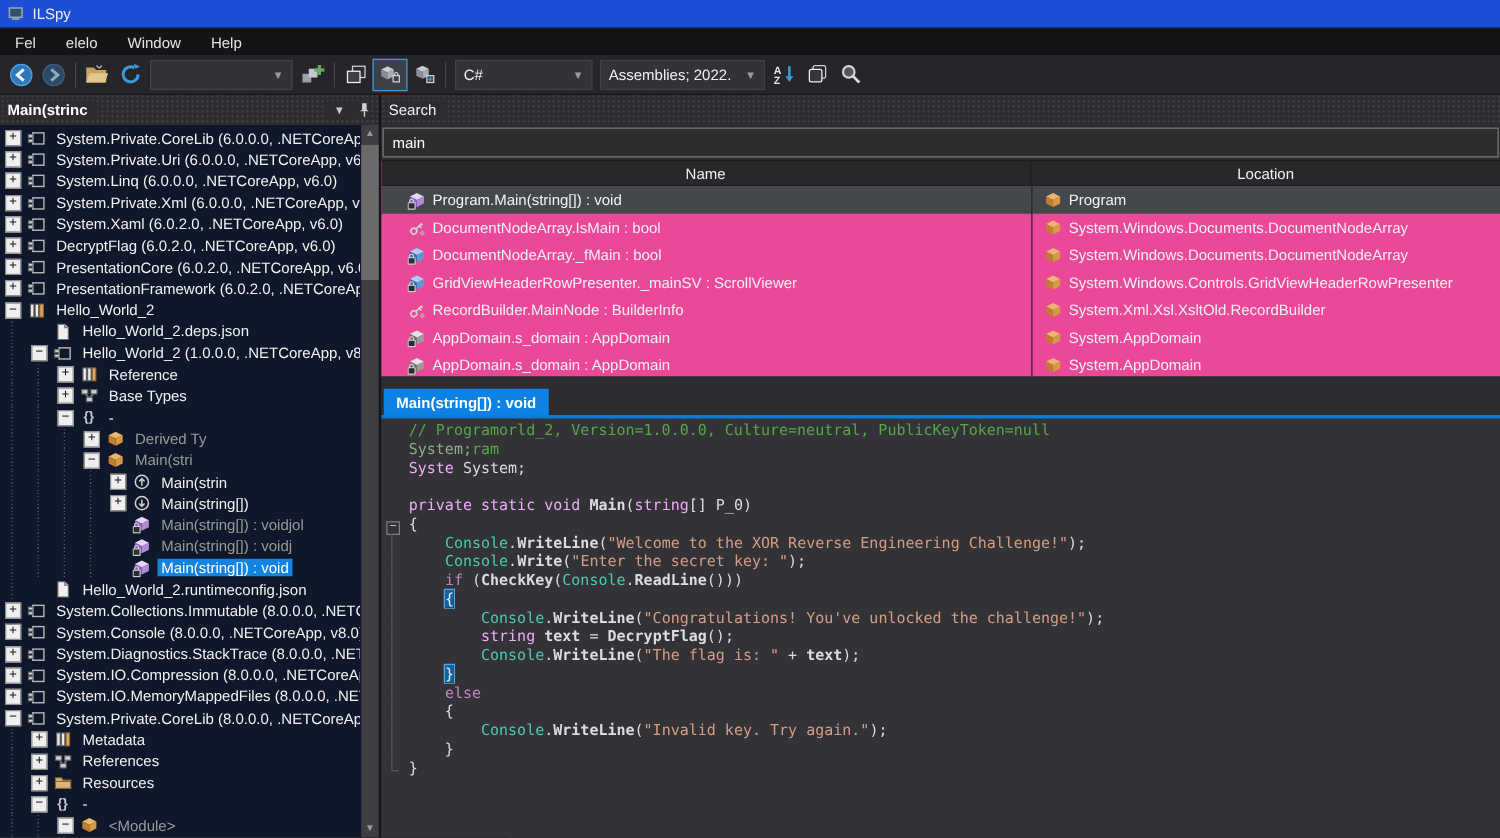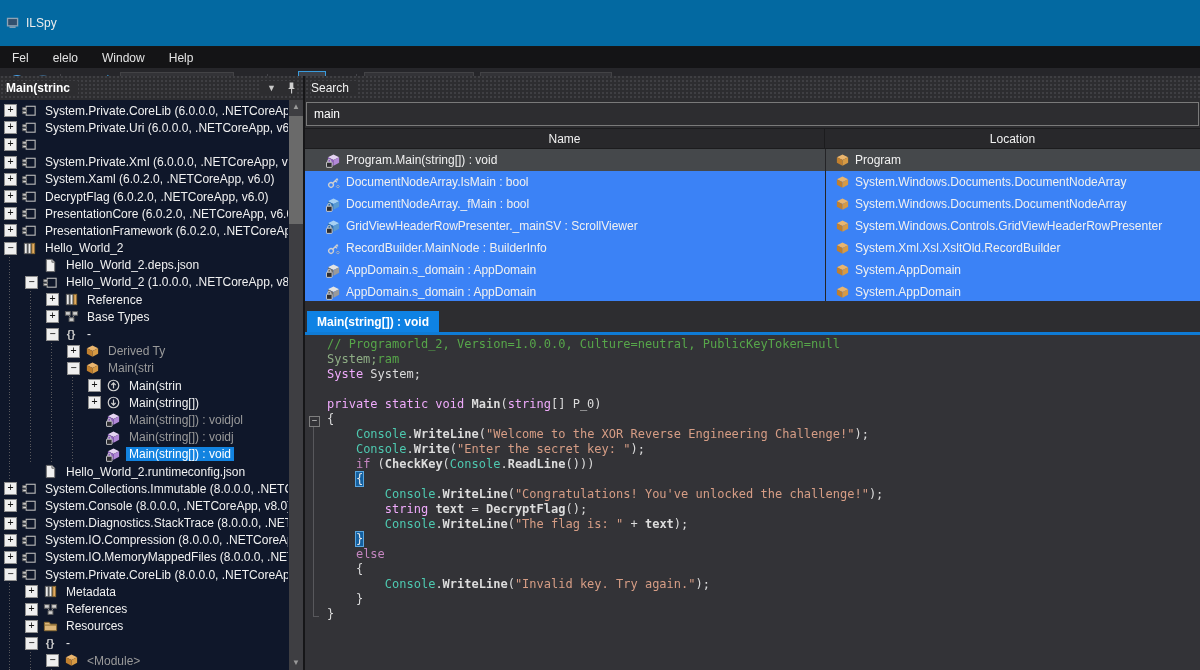--- a/index.html
+++ b/index.html
@@ -3,21 +3,21 @@
 <meta charset="utf-8">
 <style>
   html,body{margin:0;padding:0}
   body{
     width:1200px;height:670px;overflow:hidden;position:relative;
     background:#2d2d30;color:#f1f1f1;
     font-family:"Liberation Sans","DejaVu Sans",sans-serif;font-size:12px;
     -webkit-font-smoothing:antialiased;
   }
   
-  .titlebar{height:22px;background:#0369a1;display:flex;align-items:center;padding:12px 6px;border-bottom:1px solid #161616}
+  .titlebar{height:22px;background:#1d4ed8;display:flex;align-items:center;padding:0 6px;border-bottom:1px solid #161616}
   .titlebar .apptitle{margin-left:6px;color:#ededed;font-size:12px}
   .menubar{height:21px;background:#141416;display:flex;color:#e4e4e4}
   .menu-item{padding:0 12px;height:100%;display:flex;align-items:center;cursor:default}
   .toolbar{height:31px;background:#26262a;display:flex;align-items:center;padding:0 4px;border-bottom:1px solid #18181a}
   .tbtn{width:26px;height:24px;display:flex;align-items:center;justify-content:center;flex:none}
   .tbtn.active{border:1px solid #3a9bdc;background:#3c4048}
   .tsep{width:1px;height:20px;background:#434348;margin:0 4px;flex:none}
   .combo{height:22px;background:#333337;border:1px solid #434346;display:flex;align-items:center;padding:0 6px;color:#f1f1f1;flex:none;margin:0 3px}
   .combo .cval{flex:1;white-space:nowrap;overflow:hidden}
   .combo .carr{color:#9a9a9a;font-size:9px;margin-left:8px}
@@ -57,21 +57,21 @@
   .vscroll .arr{height:14px;font-size:8px;color:#999;text-align:center;line-height:14px}
   .vscroll .arr.dn{position:absolute;bottom:0;left:0;right:0}
   .vthumb{position:absolute;top:16px;left:0;width:14px;height:108px;background:#6a6a6a}
 
   
   .search-hdr{position:absolute;top:0;left:0;right:0}
   .search-row{position:absolute;top:24px;left:0;right:0;height:28px;background:#2d2d30;padding:2px 1px;box-sizing:border-box}
   .search-row input{
     width:100%;height:24px;box-sizing:border-box;background:#2d2d30;border:1px solid #7a7a7a;
     color:#ffffff;font-size:12px;padding:0 7px;font-family:inherit;outline:none}
-  .results{position:absolute;top:52px;left:0;right:0;height:173px;background:#3b82f6;overflow:hidden}
+  .results{position:absolute;top:52px;left:0;right:0;height:173px;background:#ec4899;overflow:hidden}
   .rhdr{height:19px;display:flex;background:#28282b;border-top:1px solid #1c1c1e;border-bottom:1px solid #1c1c1e;color:#f1f1f1}
   .rhdr .hc{display:flex;align-items:center;justify-content:center}
   .rhdr .hc.name{width:520px;border-right:1px solid #1c1c1e;box-sizing:border-box}
   .rhdr .hc.loc{flex:1}
   .rrow{height:22px;display:flex;align-items:center}
   .rrow.selrow{background:#45484b}
   .rcell{display:flex;align-items:center;overflow:hidden;white-space:nowrap;height:100%}
   .rcell.name{width:520px;padding-left:20px;box-sizing:border-box}
   .rcell.loc{flex:1;padding-left:8px;border-left:1px solid #242427;box-sizing:border-box}
 
@@ -244,20 +244,21 @@
         </div>
         <div class="trow">
           <span class="exp">+</span>
           <span class="icn">
             <svg width="15" height="15" viewBox="0 0 16 16">
               <rect x="4.5" y="3.5" width="9.5" height="9.5" fill="none" stroke="#b8b8b8" stroke-width="1.2"></rect>
               <rect x="0.8" y="5" width="4" height="2.4" fill="#d8d8d8" stroke="#6a6a6a"></rect>
               <rect x="0.8" y="9" width="4" height="2.4" fill="#d8d8d8" stroke="#6a6a6a"></rect>
             </svg>
           </span>
+          <span class="tlabel">System.Linq (6.0.0.0, .NETCoreApp, v6.0)</span>
         </div>
         <div class="trow">
           <span class="exp">+</span>
           <span class="icn">
             <svg width="15" height="15" viewBox="0 0 16 16">
               <rect x="4.5" y="3.5" width="9.5" height="9.5" fill="none" stroke="#b8b8b8" stroke-width="1.2"></rect>
               <rect x="0.8" y="5" width="4" height="2.4" fill="#d8d8d8" stroke="#6a6a6a"></rect>
               <rect x="0.8" y="9" width="4" height="2.4" fill="#d8d8d8" stroke="#6a6a6a"></rect>
             </svg>
           </span>

